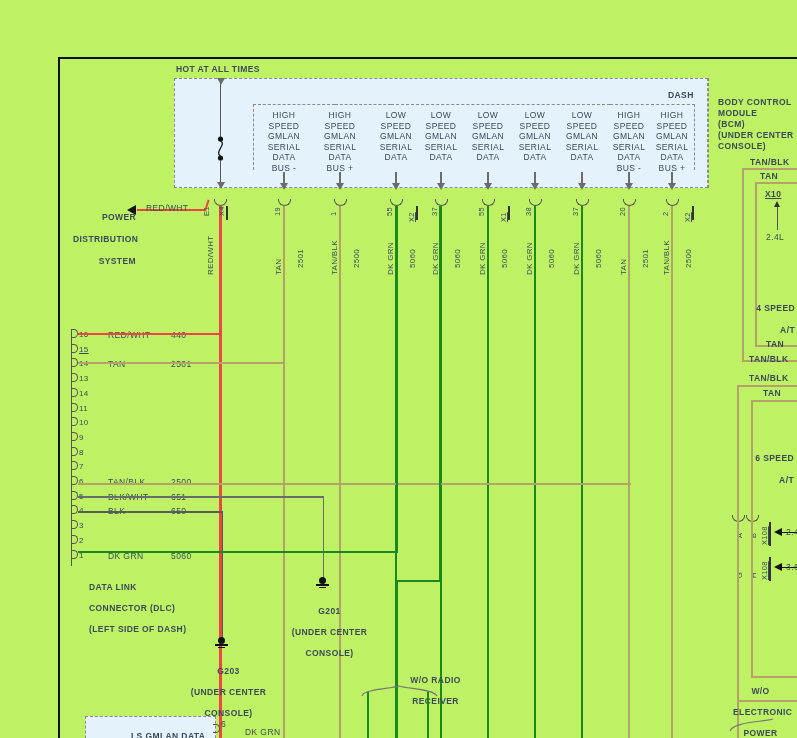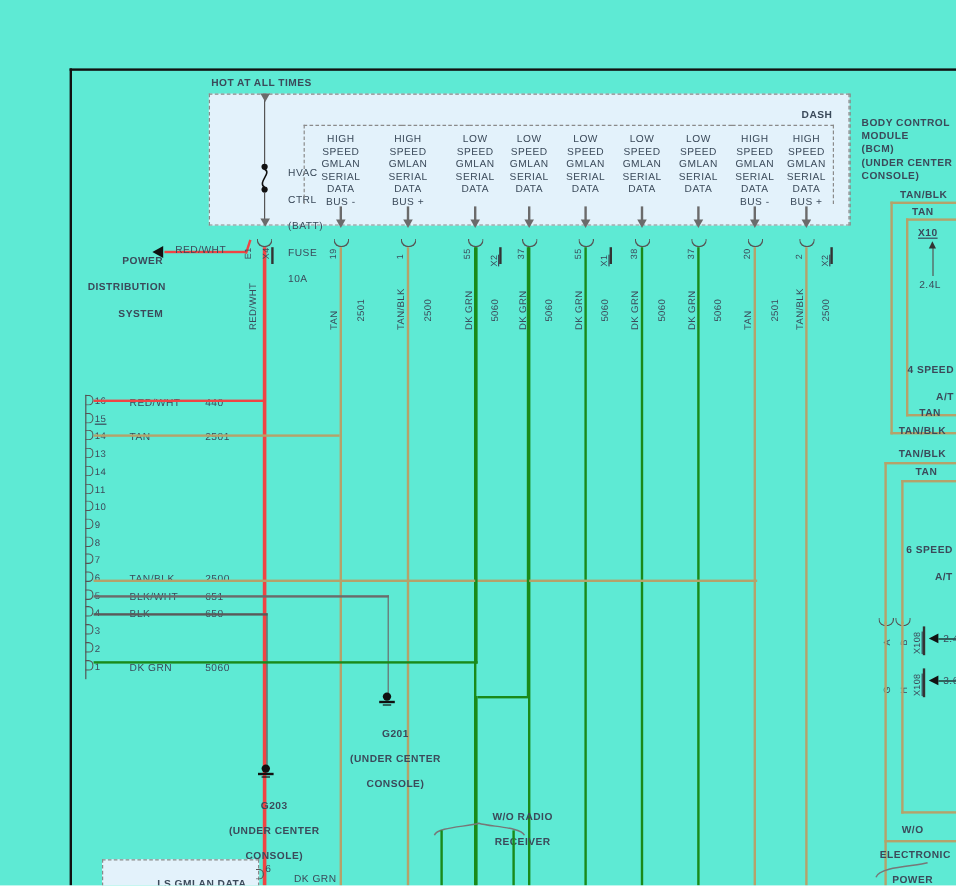--- a/index.html
+++ b/index.html
@@ -1,17 +1,17 @@
 <!DOCTYPE html>
 <html><head>
 <meta charset="utf-8">
 <style>
   html,body{margin:0;padding:0;background:#ffffff;}
   body{font-family:"Liberation Sans",sans-serif;}
-  #stage{position:relative;width:797px;height:738px;background:#5eead4;overflow:hidden;}
+  #stage{position:relative;width:797px;height:738px;background:#bef264;overflow:hidden;}
 
   
   .t{position:absolute;color:#3b4a5a;font-size:8.5px;line-height:10px;letter-spacing:.4px;white-space:pre;}
   .tb{font-weight:bold;}
   .ctr{text-align:center;}
   .rgt{text-align:right;}
   .vt{position:absolute;color:#3b4a5a;font-size:8px;letter-spacing:.3px;white-space:nowrap;
       transform-origin:0 0;transform:rotate(-90deg);}
   .ln{position:absolute;background:#555;}
   .wire{position:absolute;}
@@ -78,27 +78,20 @@
   <div class="arrowdn" style="left:216.5px;top:78px;"></div>
 
   <svg style="position:absolute;left:214px;top:136px;" width="14" height="26">
     <circle cx="6.5" cy="3" r="2.6" fill="#111"></circle>
     <path d="M6.5 5 C 13 8, 0 16, 6.5 20" stroke="#111" stroke-width="1.3" fill="none"></path>
     <circle cx="6.5" cy="22" r="2.6" fill="#111"></circle>
   </svg>
   <div class="ln" style="left:220px;top:160px;width:1.3px;height:27px;"></div>
   <div class="arrowdn" style="left:216.5px;top:182px;"></div>
 
-  <div class="t" style="left:229px;top:128px;line-height:11px;">
-    <span>HVAC</span><br>
-    <span>CTRL</span><br>
-    <span>(BATT)</span><br>
-    <span>FUSE</span><br>
-    <span>10A</span>
-  </div>
 
   <div class="t tb rgt" style="left:62px;top:201px;width:74px;line-height:11px;">
     <span>POWER</span><br>
     <span>DISTRIBUTION</span><br>
     <span>SYSTEM</span>
   </div>
   <div class="arrowlf" style="left:127px;top:205px;"></div>
   <div class="wire red" style="left:137px;top:209px;width:68px;height:1.6px;"></div>
   <div class="wire red" style="left:204px;top:199px;width:1.6px;height:12px;transform:rotate(18deg);transform-origin:0 100%;"></div>
   <div class="t" style="left:146px;top:203px;">RED/WHT</div>
@@ -236,20 +229,25 @@
       <div class="pin" style="left:71px;top:520.1px;"></div>
       <div class="t" style="left:79px;top:521.1px;font-size:8px;">3</div>
       <div class="pin" style="left:71px;top:534.8px;"></div>
       <div class="t" style="left:79px;top:535.8px;font-size:8px;">2</div>
       <div class="pin" style="left:71px;top:549.5px;"></div>
       <div class="t" style="left:79px;top:550.5px;font-size:8px;">1</div>
       <div class="t" style="left:108px;top:550.5px;">DK GRN</div>
       <div class="t" style="left:171px;top:550.5px;">5060</div>
       <div class="ln" style="left:70.5px;top:329px;width:1.3px;height:237.2px;background:#555;"></div>
     </div>
+  <div class="t tb" style="left:78px;top:571px;line-height:10.5px;">
+    <span>DATA LINK</span><br>
+    <span>CONNECTOR (DLC)</span><br>
+    <span>(LEFT SIDE OF DASH)</span>
+  </div>
 
   <div class="wire red" style="left:78px;top:333px;width:142px;height:1.6px;"></div>
 
   <div class="wire tan" style="left:78px;top:362px;width:205px;height:2.2px;"></div>
 
   <div class="wire tan" style="left:78px;top:483px;width:553px;height:2.2px;"></div>
 
   <div class="wire gry" style="left:78px;top:496px;width:246px;height:1.6px;"></div>
   <div class="wire gry" style="left:322.5px;top:496px;width:1.6px;height:84px;"></div>
 

